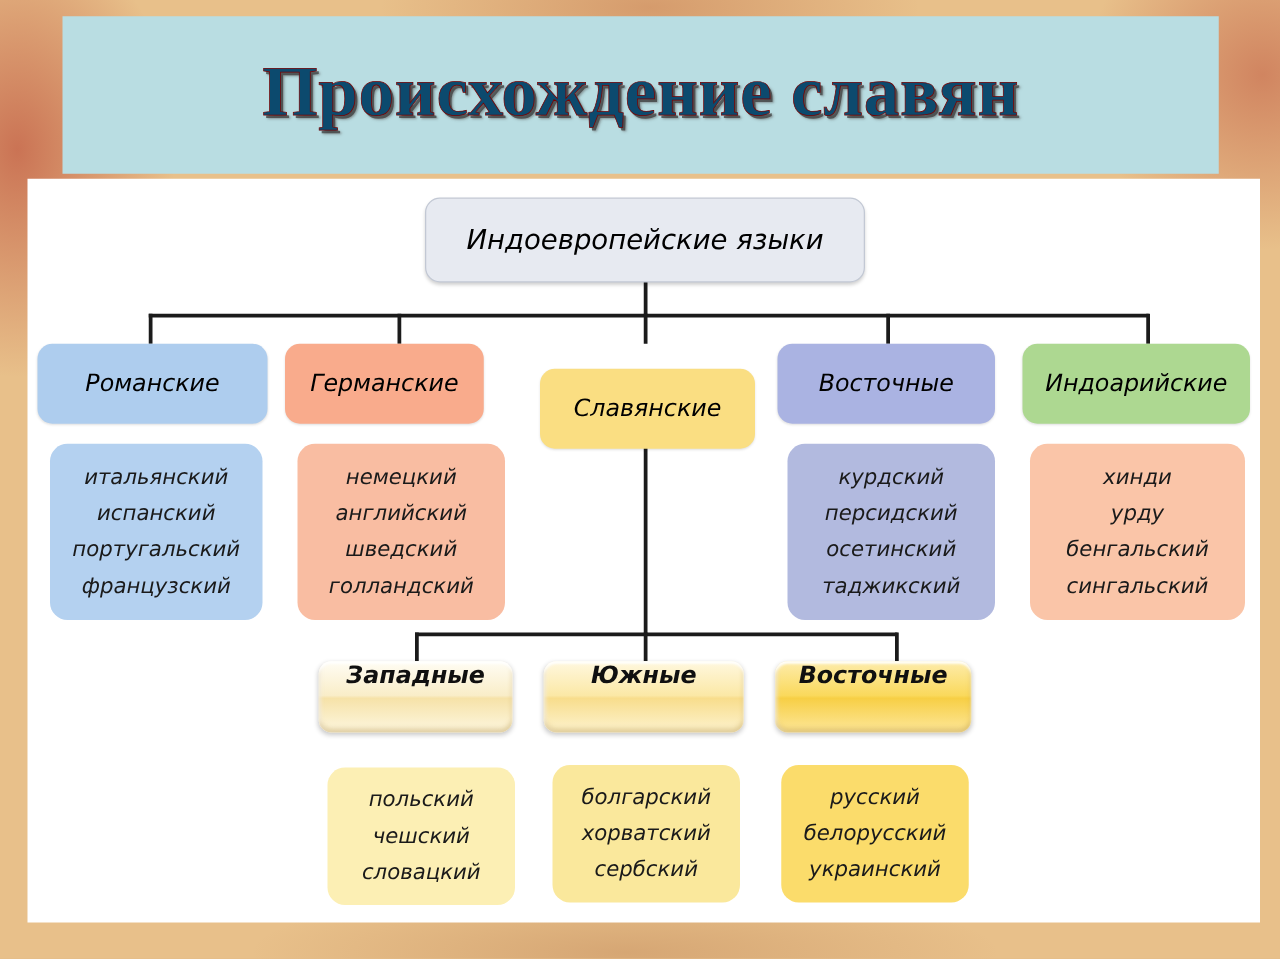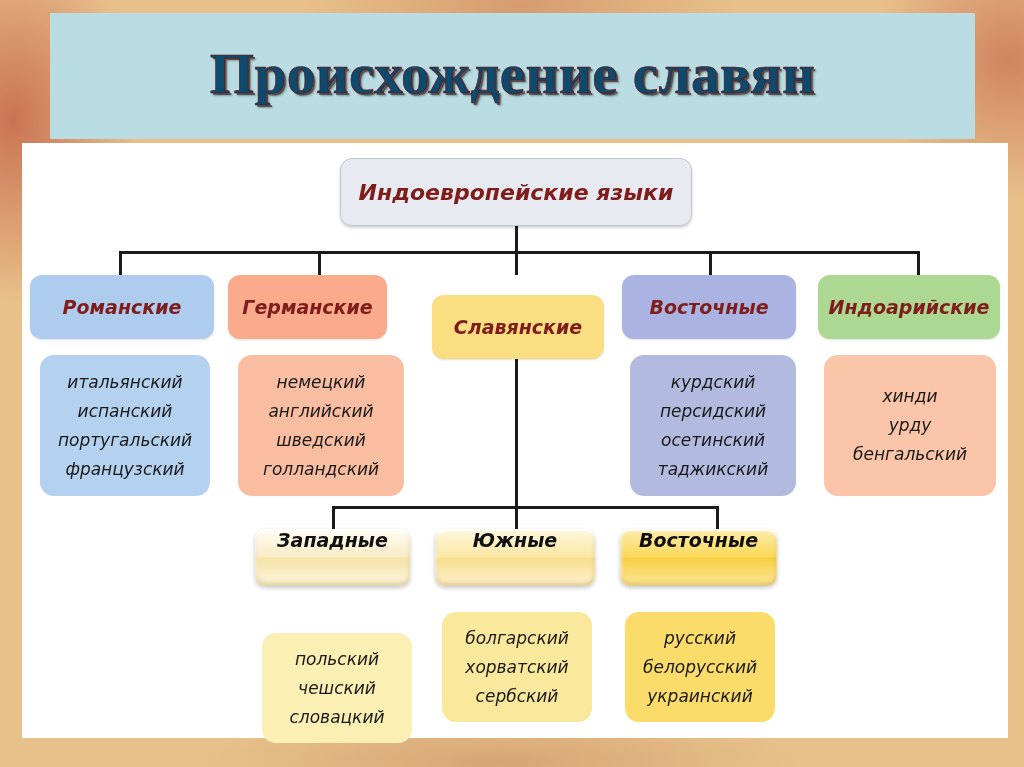--- a/index.html
+++ b/index.html
@@ -101,22 +101,22 @@
   
   .node {
     position: absolute;
     box-sizing: border-box;
     display: flex;
     align-items: center;
     justify-content: center;
     text-align: center;
     font-family: "DejaVu Sans", sans-serif;
     font-style: italic;
-    font-weight: bold;
-    color: #7f1d1d;
+    font-weight: normal;
+    color: #000000;
     z-index: 5;
   }
   .root {
     background: #e7eaf1;
     border: 1px solid #c2c8d4;
     border-radius: 12px;
     font-size: 22px;
     box-shadow: 0 2px 3px rgba(0,0,0,0.18);
   }
   .branch {
@@ -226,33 +226,34 @@
       <span>курдский</span>
       <span>персидский</span>
       <span>осетинский</span>
       <span>таджикский</span>
     </div>
 
     <div class="leaf-list" style="left:802px; top:212px; width:172px; height:141px; background:#fac5a8;">
       <span>хинди</span>
       <span>урду</span>
       <span>бенгальский</span>
+      <span>сингальский</span>
     </div>
 
     <div class="subnode" style="left:233px; top:386px; width:155px; height:57px; background:linear-gradient(180deg,#fffdf4 0%,#f9edc8 48%,#f6e2a8 52%,#fdf7e0 100%);">
       <span>Западные</span>
     </div>
     <div class="subnode" style="left:413px; top:386px; width:160px; height:57px; background:linear-gradient(180deg,#fff8df 0%,#fbe8a6 48%,#f8dd8c 52%,#fdf3cf 100%);">
       <span>Южные</span>
     </div>
     <div class="subnode" style="left:598px; top:386px; width:157px; height:57px; background:linear-gradient(180deg,#fdecab 0%,#fad95c 48%,#f7cf45 52%,#fde79a 100%);">
       <span>Восточные</span>
     </div>
 
-    <div class="leaf-list" style="left:240px; top:490px; width:150px; height:110px; background:#fcefb4;">
+    <div class="leaf-list" style="left:240px; top:471px; width:150px; height:110px; background:#fcefb4;">
       <span>польский</span>
       <span>чешский</span>
       <span>словацкий</span>
     </div>
 
     <div class="leaf-list" style="left:420px; top:469px; width:150px; height:110px; background:#fae89c;">
       <span>болгарский</span>
       <span>хорватский</span>
       <span>сербский</span>
     </div>

